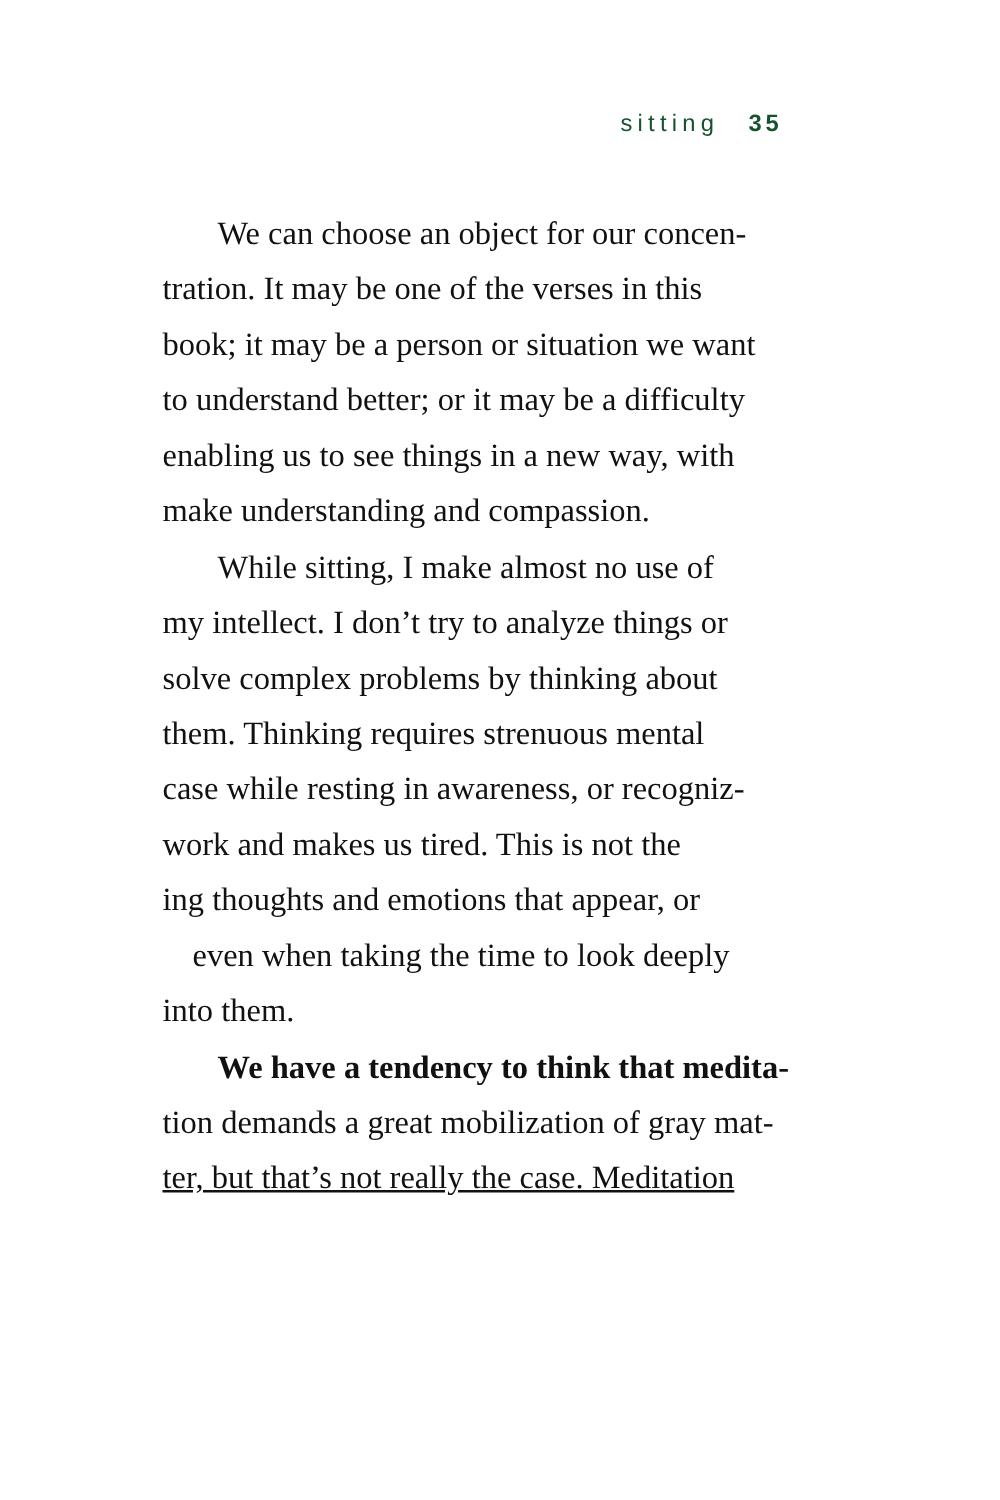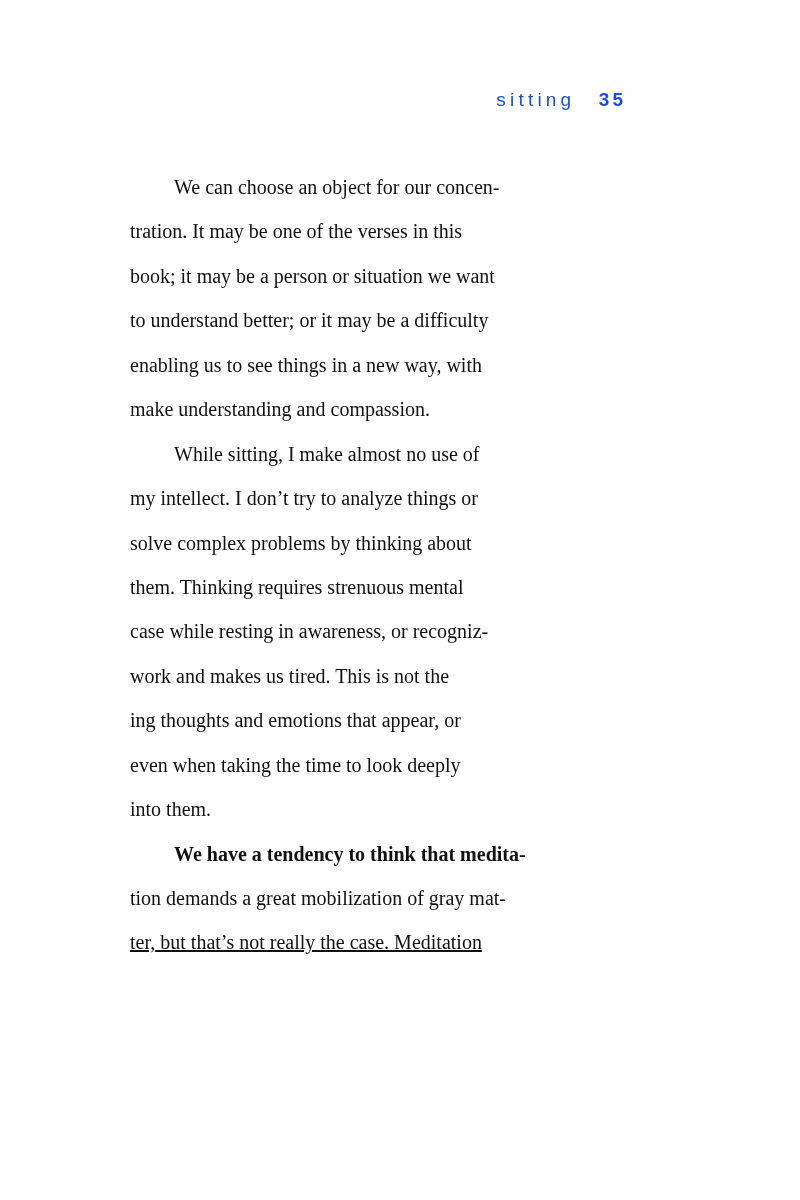--- a/index.html
+++ b/index.html
@@ -14,38 +14,38 @@
       overflow: hidden;
       color: #111111;
     }
     .running-head {
       position: absolute;
       top: 88px;
       right: 174px;
       font-family: "Liberation Sans", "DejaVu Sans", sans-serif;
       font-size: 19px;
       letter-spacing: 4.2px;
-      color: #1d4ed8;
+      color: #14532d;
       white-space: nowrap;
       line-height: 24px;
     }
     .running-head .section {
       margin-right: 14px;
     }
     .running-head .page-num {
       font-weight: bold;
       letter-spacing: 3px;
     }
     .body-text {
       position: absolute;
       left: 130px;
       top: 165px;
       width: 540px;
       font-family: "Liberation Serif", "DejaVu Serif", serif;
-      font-size: 20px;
+      font-size: 26px;
       color: #111111;
     }
     .line {
       display: block;
       height: 44.45px;
       line-height: 44.45px;
       white-space: nowrap;
       text-align: justify;
       text-align-last: justify;
       overflow: visible;
@@ -74,19 +74,19 @@
   <span class="line" style="word-spacing: 0px; text-align-last: left; text-align: left;">enabling us to see things in a new way, with</span>
   <span class="line last">make understanding and compassion.</span>
 
   <span class="line indent" style="word-spacing: 0px; text-align-last: left; text-align: left;">While sitting, I make almost no use of</span>
   <span class="line" style="word-spacing: 0px; text-align-last: left; text-align: left;">my intellect. I don’t try to analyze things or</span>
   <span class="line" style="word-spacing: 0px; text-align-last: left; text-align: left;">solve complex problems by thinking about</span>
   <span class="line" style="word-spacing: 0px; text-align-last: left; text-align: left;">them. Thinking requires strenuous mental</span>
   <span class="line" style="word-spacing: 0px; text-align-last: left; text-align: left;">case while resting in awareness, or recogniz-</span>
   <span class="line" style="word-spacing: 0px; text-align-last: left; text-align: left;">work and makes us tired. This is not the</span>
   <span class="line" style="word-spacing: 0px; text-align-last: left; text-align: left;">ing thoughts and emotions that appear, or</span>
-  <span class="line" style="word-spacing: 0px; text-align-last: left; text-align: left;">even when taking the time to look deeply</span>
+  <span class="line" style="word-spacing: 0px; text-align-last: left; text-align: left; margin-left: 24px;">even when taking the time to look deeply</span>
   <span class="line last">into them.</span>
 
   <span class="line indent" style="word-spacing: 0px; text-align-last: left; text-align: right; font-weight: bold;">We have a tendency to think that medita-</span>
   <span class="line" style="word-spacing: 0px; text-align-last: left; text-align: left;">tion demands a great mobilization of gray mat-</span>
   <span class="line" style="word-spacing: 0px; text-align-last: left; text-align: left; text-decoration: underline;">ter, but that’s not really the case. Meditation</span>
 </div>
 
 </body></html>

